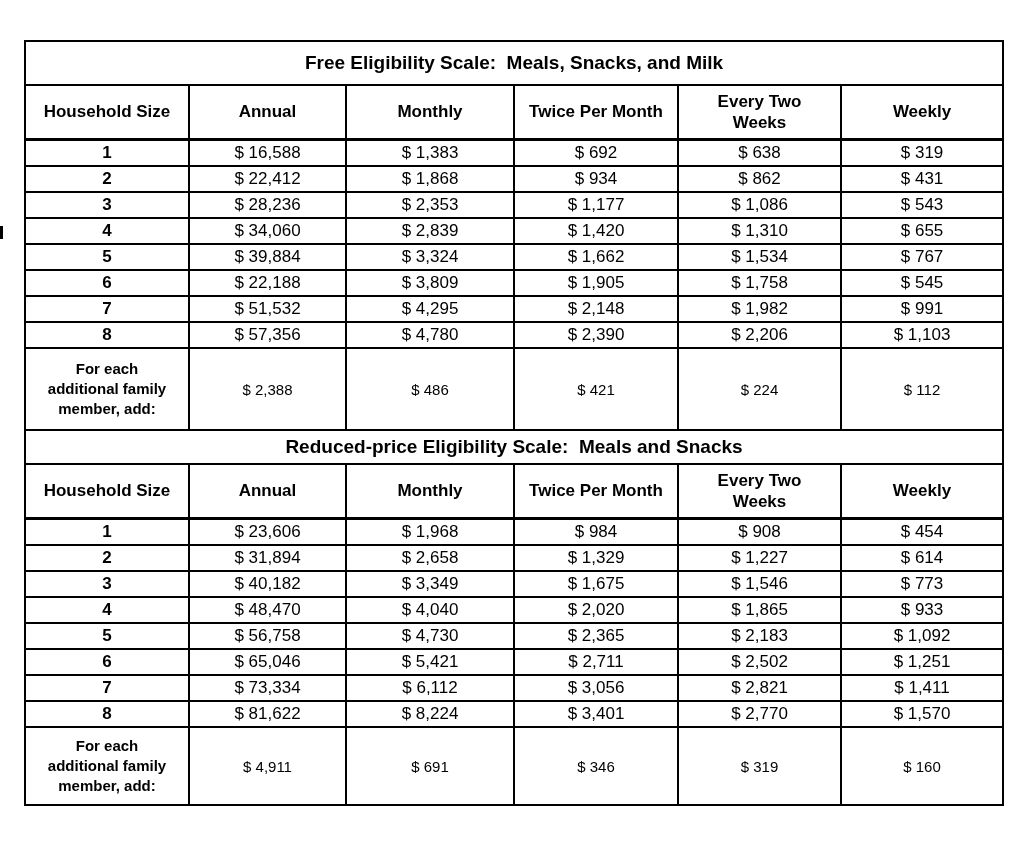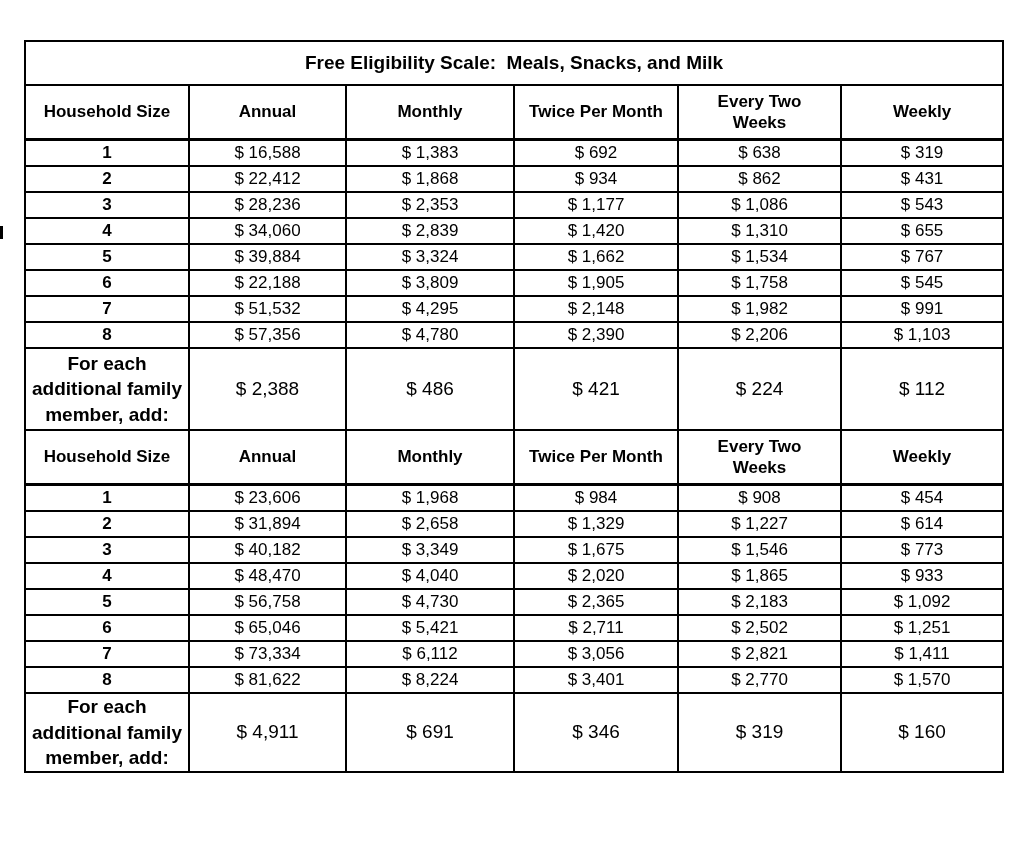--- a/index.html
+++ b/index.html
@@ -55,21 +55,21 @@
     border-bottom-width: 3px;
   }
   tbody td {
     font-size: 17px;
     height: 24px;
   }
   tbody td:first-child {
     font-weight: bold;
   }
   .footer-row td {
-    font-size: 19px;
+    font-size: 15px;
     height: 80px;
   }
   .t2 .footer-row td {
     height: 76px;
   }
   .footer-label {
     font-weight: bold;
     white-space: pre-line;
     line-height: 1.35;
   }
@@ -195,20 +195,23 @@
     <table class="scale-table t2">
       <colgroup>
         <col style="width:164px">
           <col style="width:157px">
           <col style="width:168px">
         <col style="width:164px">
           <col style="width:163px">
           <col style="width:162px">
       </colgroup>
       <thead>
+        <tr>
+          <td colspan="6" class="title-cell">Reduced-price Eligibility Scale:  Meals and Snacks</td>
+        </tr>
         <tr class="header-row">
             <th>Household Size</th>
             <th>Annual</th>
             <th>Monthly</th>
             <th>Twice Per Month</th>
             <th>Every Two
 Weeks</th>
             <th>Weekly</th>
           </tr>
       </thead>

